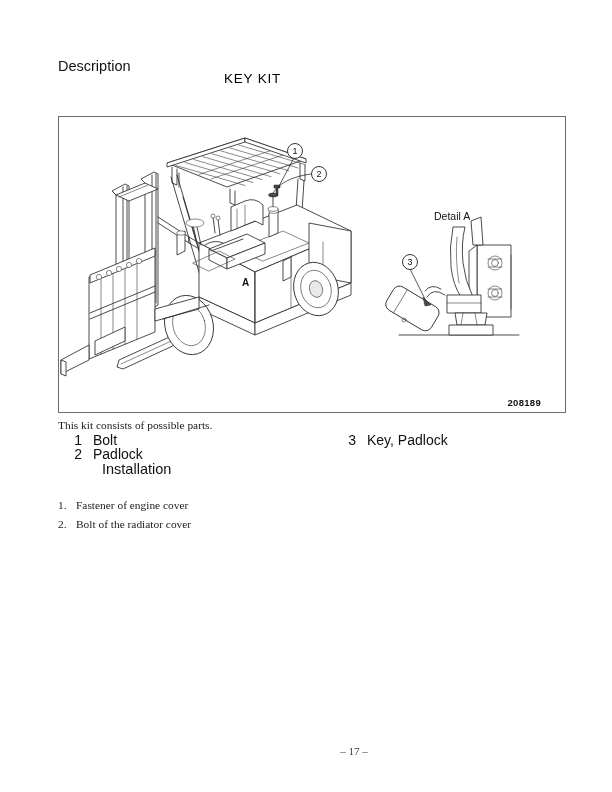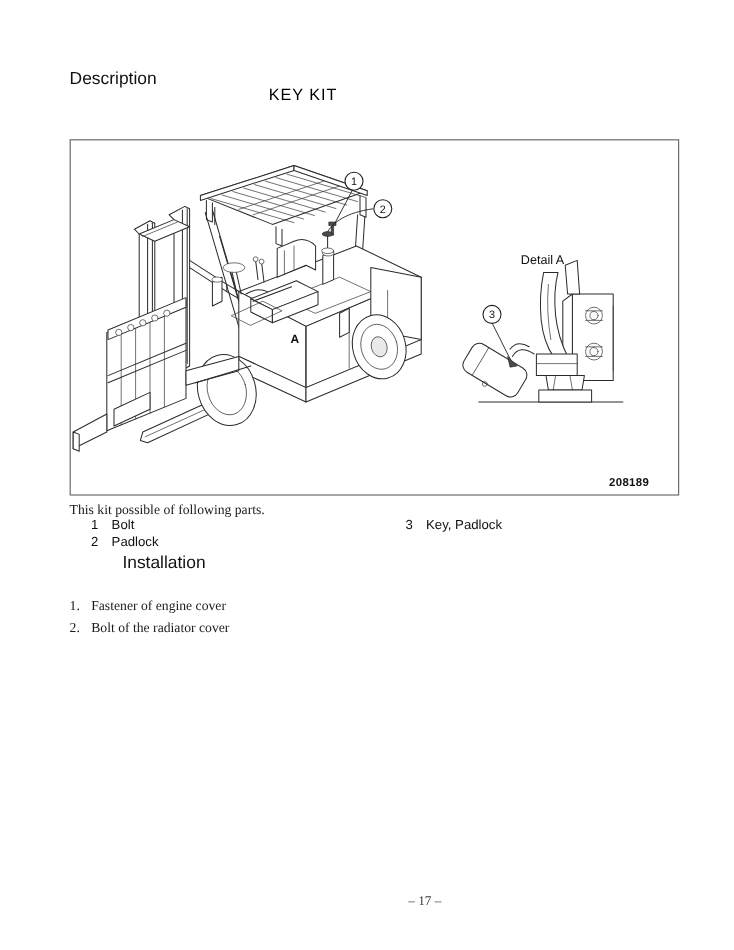--- a/index.html
+++ b/index.html
@@ -93,35 +93,35 @@
   .parts-list {
     position: absolute;
     top: 432px;
     left: 58px;
     width: 508px;
     height: 34px;
   }
   .part-row {
     position: absolute;
     font-family: "Liberation Sans", sans-serif;
-    font-size: 11px;
+    font-size: 14px;
     color: #111;
     white-space: nowrap;
   }
   .part-row .pnum {
     display: inline-block;
     width: 17px;
     text-align: right;
   }
   .part-row .pname {
     display: inline-block;
     margin-left: 11px;
   }
   .col-left  { left: 7px; }
-  .col-right { left: 269px; text-decoration: underline; }
+  .col-right { left: 281px; text-decoration: underline; }
   .row-0 { top: 0px; }
   .row-1 { top: 14px; }
 
   
   .steps {
     position: absolute;
     top: 497px;
     left: 58px;
     width: 508px;
   }
@@ -474,21 +474,21 @@
           <circle class="balloon" cx="351" cy="145" r="7.5"></circle>
           <text class="balloon-txt" x="351" y="148.3">3</text>
         </g>
       </g>
 
     </svg>
 
     <div class="fig-number">208189</div>
   </div>
 
-  <div class="body-text" id="parts-intro">This kit possible of following parts.</div>
+  <div class="body-text" id="parts-intro">This kit consists of possible parts.</div>
 
   <div class="parts-list">
     <div class="part-row col-left row-0">
       <span class="pnum">1</span><span class="pname">Bolt</span>
     </div>
     <div class="part-row col-left row-1">
       <span class="pnum">2</span><span class="pname">Padlock</span>
     </div>
     <div class="part-row col-right row-0">
       <span class="pnum">3</span><span class="pname">Key, Padlock</span>

